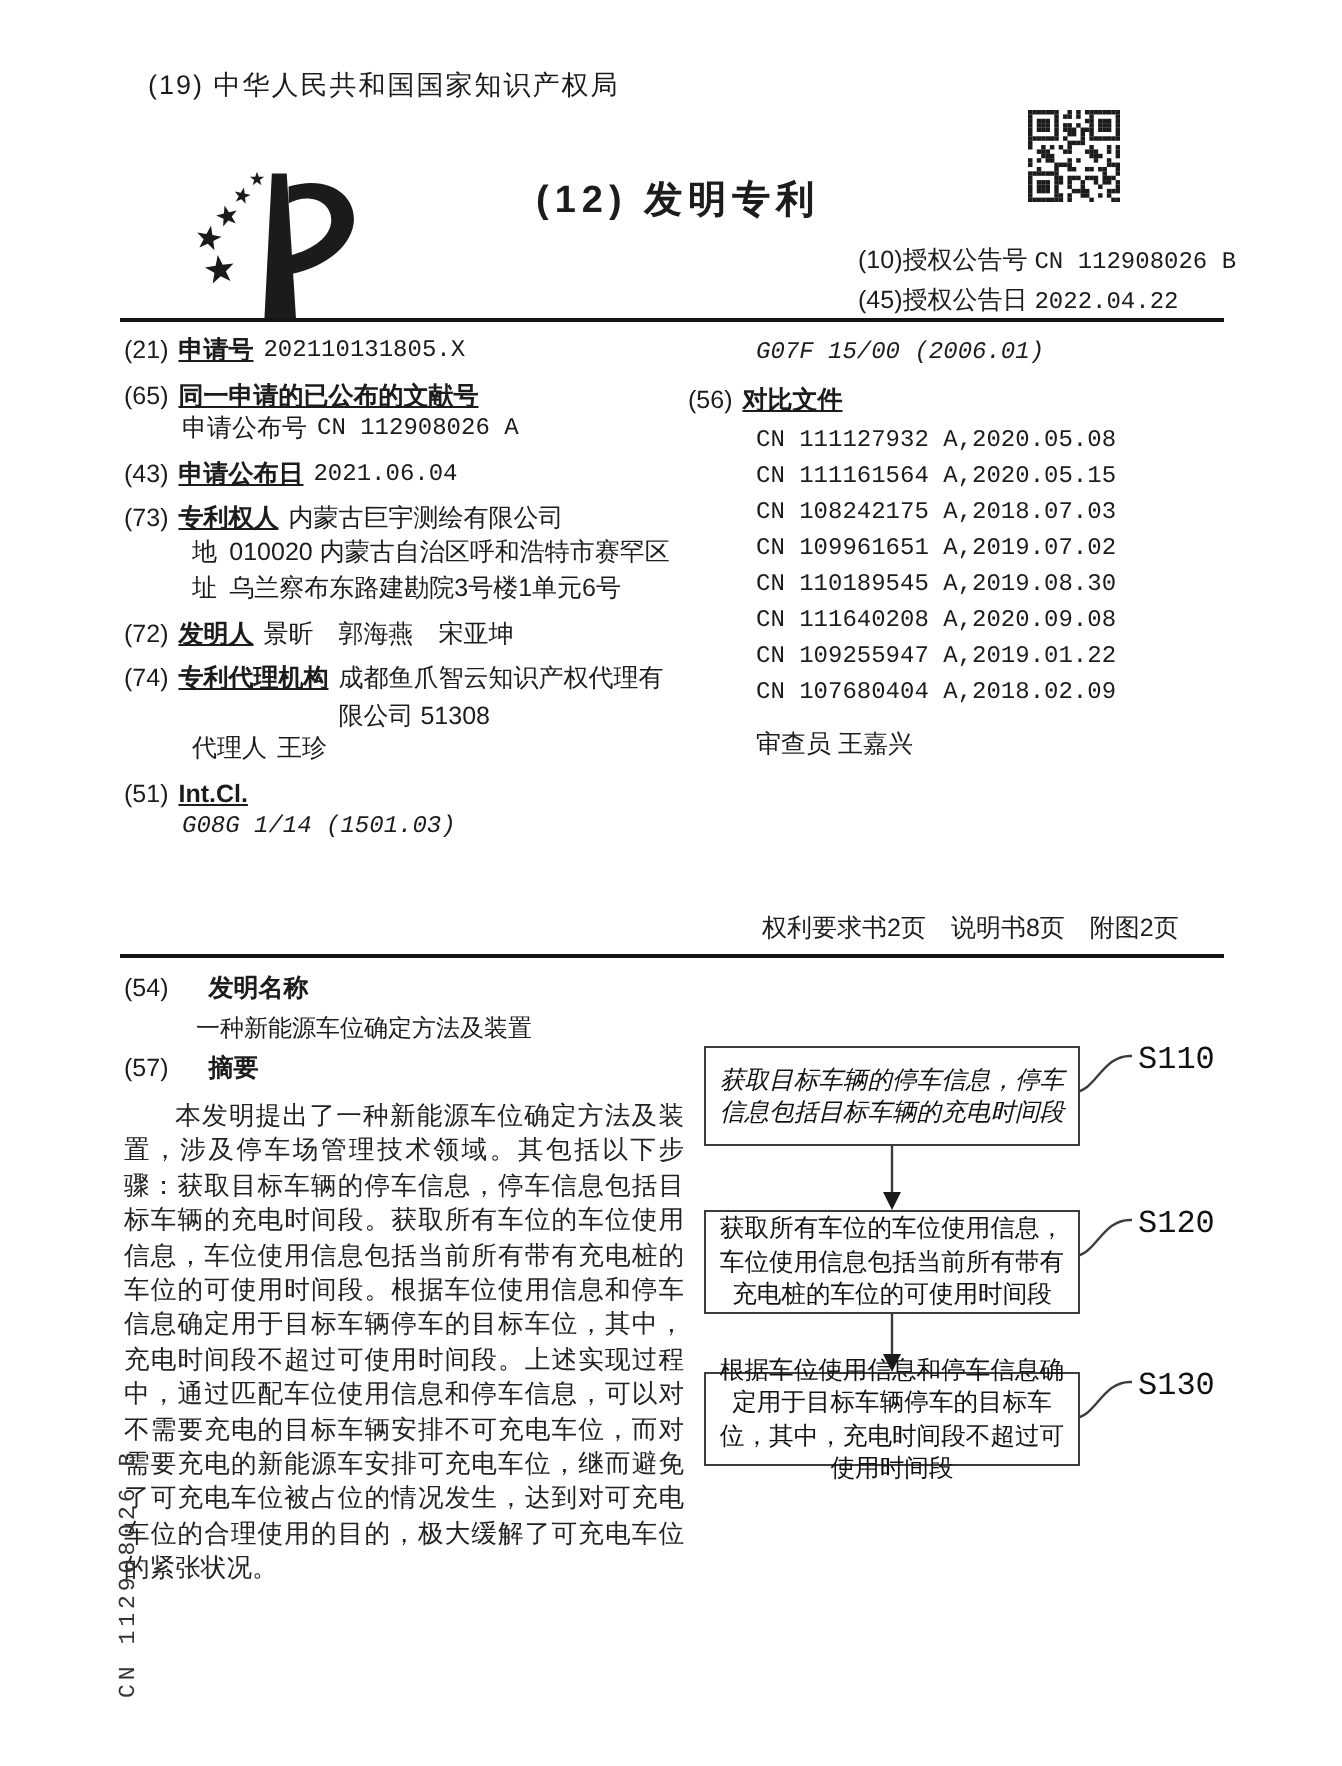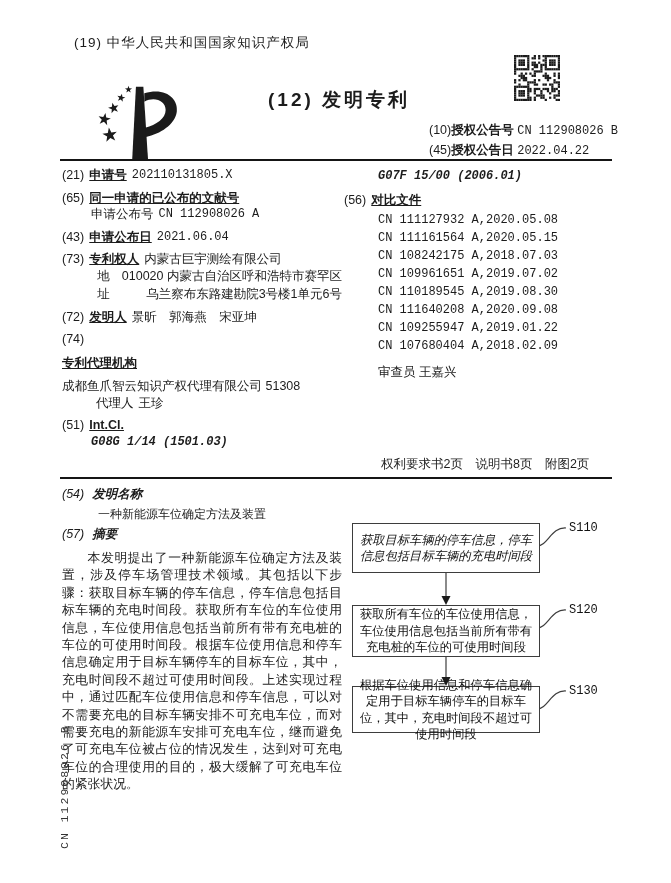--- a/index.html
+++ b/index.html
@@ -7,56 +7,56 @@
     position:relative;width:671px;height:883px;margin:0 auto;
     background:#ffffff;overflow:hidden;
     font-family:"Liberation Sans",sans-serif;color:#1c1c1c;
   }
   .abs{position:absolute;}
   .org-line{left:74px;top:34px;font-size:13.5px;font-weight:400;letter-spacing:1px;}
   .doc-kind{left:268px;top:87px;font-size:19px;font-weight:700;letter-spacing:3px;}
   .grant-line{font-size:12.5px;white-space:nowrap;}
   .grant-no{left:429px;top:122px;}
   .grant-date{left:429px;top:142px;}
-  .b{font-weight:700;}
+  .b{font-weight:400;}
   .mono{font-family:"Liberation Mono","DejaVu Sans Mono",monospace;font-size:12px;}
   .ital{font-style:italic;}
   .hr{background:#151515;height:2px;width:552px;left:60px;}
   .hr1{top:159px;}
   .hr2{top:477px;}
 
   .col{font-size:12.5px;line-height:18.5px;}
   .col-left{left:62px;top:166px;width:280px;}
   .col-right{left:344px;top:166px;width:322px;}
   .field{display:flex;gap:5px;margin-bottom:4px;align-items:flex-start;}
   .field .num{flex:0 0 auto;}
   .field .flabel{flex:0 0 auto;font-weight:700;text-decoration:underline;}
   .field .fval{flex:1 1 auto;}
-  .subrow{display:flex;gap:5px;margin:-2px 0 4px 29px;text-align:right;}
+  .subrow{display:flex;gap:5px;margin:-2px 0 4px 29px;}
   .cite-list{margin:2px 0 0 34px;}
   .cite{line-height:18px;white-space:nowrap;}
   .examiner{margin:8px 0 0 34px;}
   .pages-line{left:381px;top:456px;font-size:12.5px;}
 
   .title-sec{left:62px;top:484px;width:280px;font-size:12.5px;line-height:20px;}
-  .sec-label{display:flex;gap:8px;font-style:italic;}
+  .sec-label{display:flex;gap:20px;}
   .sec-label .flabel{font-weight:700;}
   .inv-title{padding-left:36px;font-size:12px;}
   .abstract{margin-top:5px;text-align:justify;text-indent:2em;font-size:12.8px;line-height:17.4px;color:#222;}
 
   .flowchart{left:340px;top:518px;width:331px;height:252px;}
   .fc-box{
     position:absolute;left:12px;width:188px;border:1.4px solid #3d3d3d;background:#fff;
     display:flex;align-items:center;justify-content:center;text-align:center;
     font-size:12.3px;line-height:16.5px;padding:2px 4px;box-sizing:border-box;color:#111;
   }
   .fc-b1{top:5px;height:50px;font-style:italic;}
   .fc-b2{top:87px;height:52px;}
   .fc-b3{top:168px;height:47px;}
-  .fc-label{position:absolute;left:229px;font-family:"Liberation Mono","DejaVu Sans Mono",monospace;font-size:12px;color:#111;}
+  .fc-label{position:absolute;left:229px;font-family:"Liberation Mono","DejaVu Sans Mono",monospace;font-size:16px;color:#111;}
   .fc-l1{top:3px;} .fc-l2{top:85px;} .fc-l3{top:166px;}
   .fc-svg{position:absolute;left:0;top:0;pointer-events:none;}
 
   .vertical-id{
     left:58px;top:849px;transform-origin:0 0;transform:rotate(-90deg);
     font-family:"Liberation Mono","DejaVu Sans Mono",monospace;
     font-size:11.5px;letter-spacing:2px;color:#333;white-space:nowrap;
   }
   .qr{left:514px;top:55px;}
   .logo{left:94px;top:84px;}
@@ -347,21 +347,21 @@
       <span class="flabel">地址</span>
       <span>010020 内蒙古自治区呼和浩特市赛罕区乌兰察布东路建勘院3号楼1单元6号</span>
     </div>
 
     <div class="field">
       <span class="num">(72)</span>
       <span class="flabel">发明人</span>
       <span class="fval">景昕　郭海燕　宋亚坤</span>
     </div>
 
-    <div class="field" style="margin-bottom:0;flex-direction:column;">
+    <div class="field" style="margin-bottom:0;">
       <span class="num">(74)</span>
       <span class="flabel">专利代理机构</span>
       <span class="fval">成都鱼爪智云知识产权代理有限公司 51308</span>
     </div>
     <div class="subrow" style="margin-left:34px;">
       <span class="flabel">代理人</span>
       <span>王珍</span>
     </div>
 
     <div class="field" style="margin-bottom:0;">

